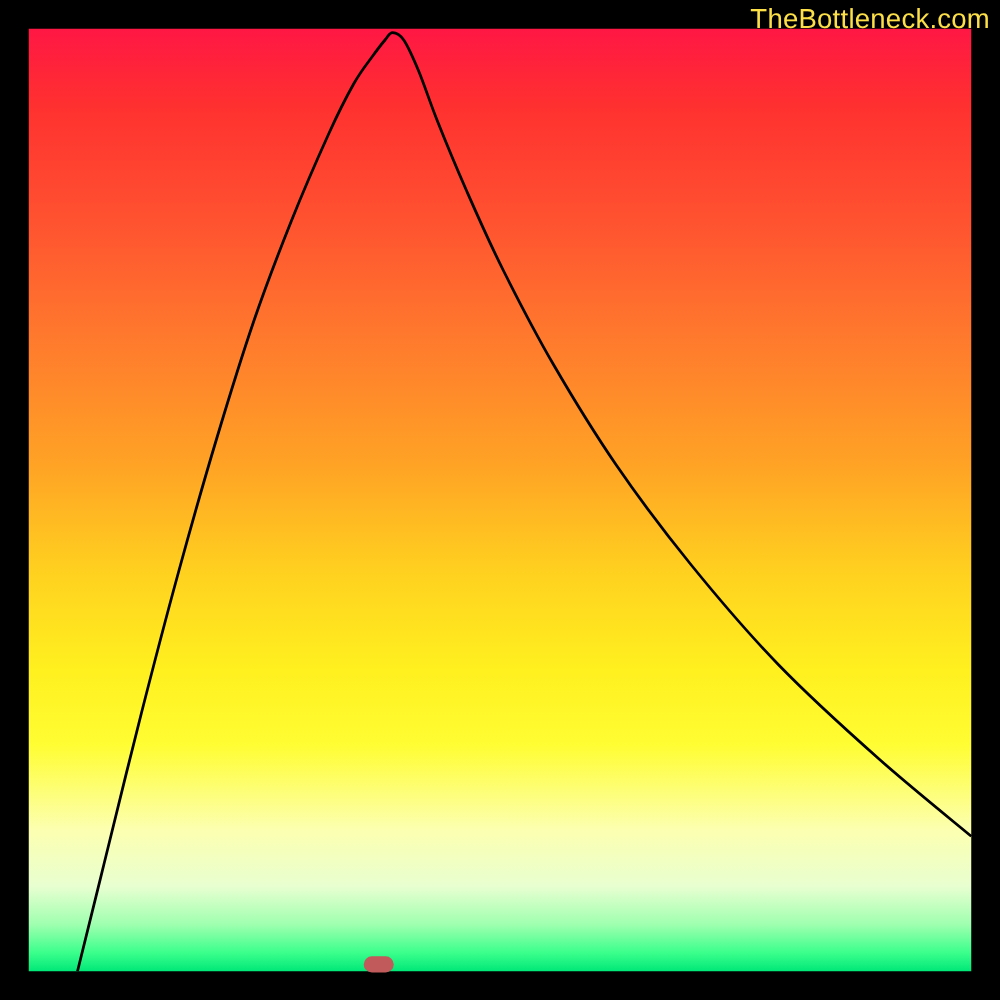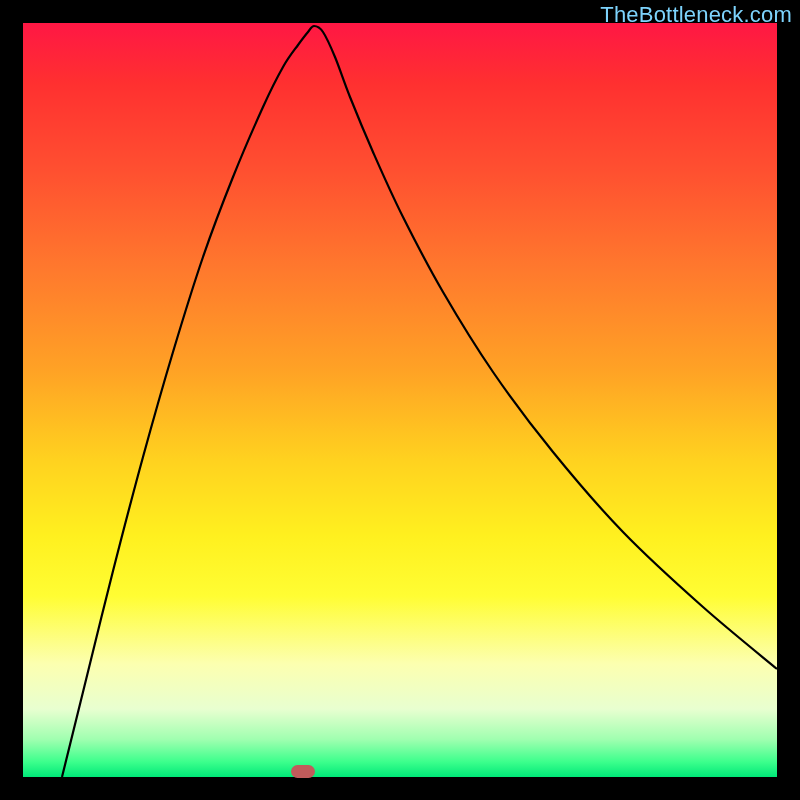--- a/index.html
+++ b/index.html
@@ -31,21 +31,21 @@
       #3cff8c 98%,
       #00e878 100%
     );
   }
   .watermark {
     position: absolute;
     top: 2px;
     right: 8px;
     font-family: Arial, Helvetica, sans-serif;
     font-size: 22px;
-    color: #7dd3fc;
+    color: #fde047;
     letter-spacing: 0.2px;
     user-select: none;
   }
   .marker {
     position: absolute;
     width: 24px;
     height: 13px;
     background: #c15b5b;
     border-radius: 7px;
   }

